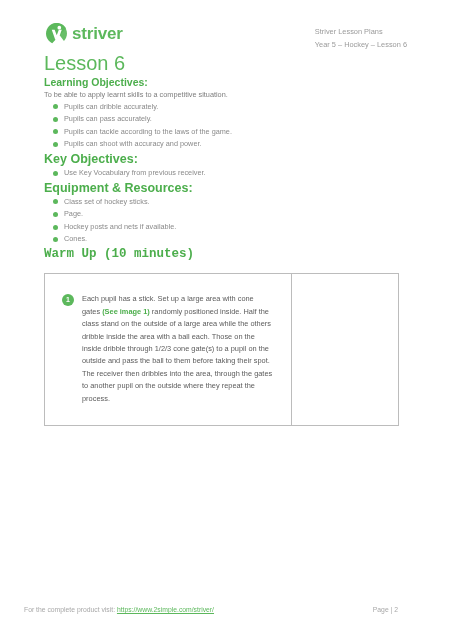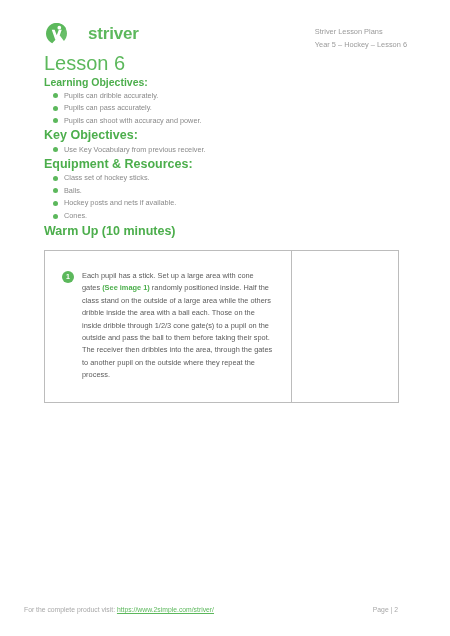--- a/index.html
+++ b/index.html
@@ -26,21 +26,21 @@
     top: 22px;
     left: 45px;
     right: 43px;
     display: flex;
     align-items: flex-start;
     justify-content: space-between;
   }
   .brand {
     display: flex;
     align-items: center;
-    gap: 20px;
+    gap: 4px;
   }
   .brand-mark {
     width: 23px;
     height: 23px;
     flex: none;
     display: block;
   }
   .brand-name {
     font-size: 17px;
     font-weight: bold;
@@ -115,21 +115,21 @@
 
   
   .sp-learn-obj { margin-top: 6px; }
   .sp-obj-text  { margin-top: 13px; }
   .sp-success   { margin-top: 18px; }
   .sp-success-list { margin-top: 9px; }
   .sp-vocab     { margin-top: 20px; }
   .sp-vocab-list { margin-top: 9px; }
   .sp-equip     { margin-top: 18px; }
   .sp-equip-list { margin-top: 9px; }
-  .sp-warmup    { margin-top: 27px; }
+  .sp-warmup    { margin-top: 27px; font-family: Liberation Mono, monospace; }
 
   
   .activity-table {
     margin-top: 11px;
     width: 100%;
     border-collapse: collapse;
     table-layout: fixed;
   }
   .activity-table td {
     border: 1px solid #bcbcbc;
@@ -209,39 +209,41 @@
       <div>Year 5 – Hockey – Lesson 6</div>
     </div>
   </div>
 
   <div class="lesson-title">Lesson 6</div>
 
   <div class="content">
 
     <h2 class="section-heading sp-learn-obj">Learning Objectives:</h2>
 
+    <p class="body-text sp-obj-text">To be able to apply learnt skills to a competitive situation.</p>
 
 
     <ul class="bullets sp-success-list">
       <li>Pupils can dribble accurately.</li>
       <li>Pupils can pass accurately.</li>
+      <li>Pupils can tackle according to the laws of the game.</li>
       <li>Pupils can shoot with accuracy and power.</li>
     </ul>
 
     <h2 class="section-heading big sp-vocab">Key Objectives:</h2>
 
     <ul class="bullets sp-vocab-list">
       <li>Use Key Vocabulary from previous receiver.</li>
     </ul>
 
     <h2 class="section-heading big sp-equip">Equipment &amp; Resources:</h2>
 
     <ul class="bullets sp-equip-list">
       <li>Class set of hockey sticks.</li>
-      <li>Balls.</li>
+      <li>Page.</li>
       <li>Hockey posts and nets if available.</li>
       <li>Cones.</li>
     </ul>
 
     <h2 class="section-heading big sp-warmup">Warm Up (10 minutes)</h2>
 
     <table class="activity-table">
       <tbody>
         <tr>
           <td class="cell-desc">

